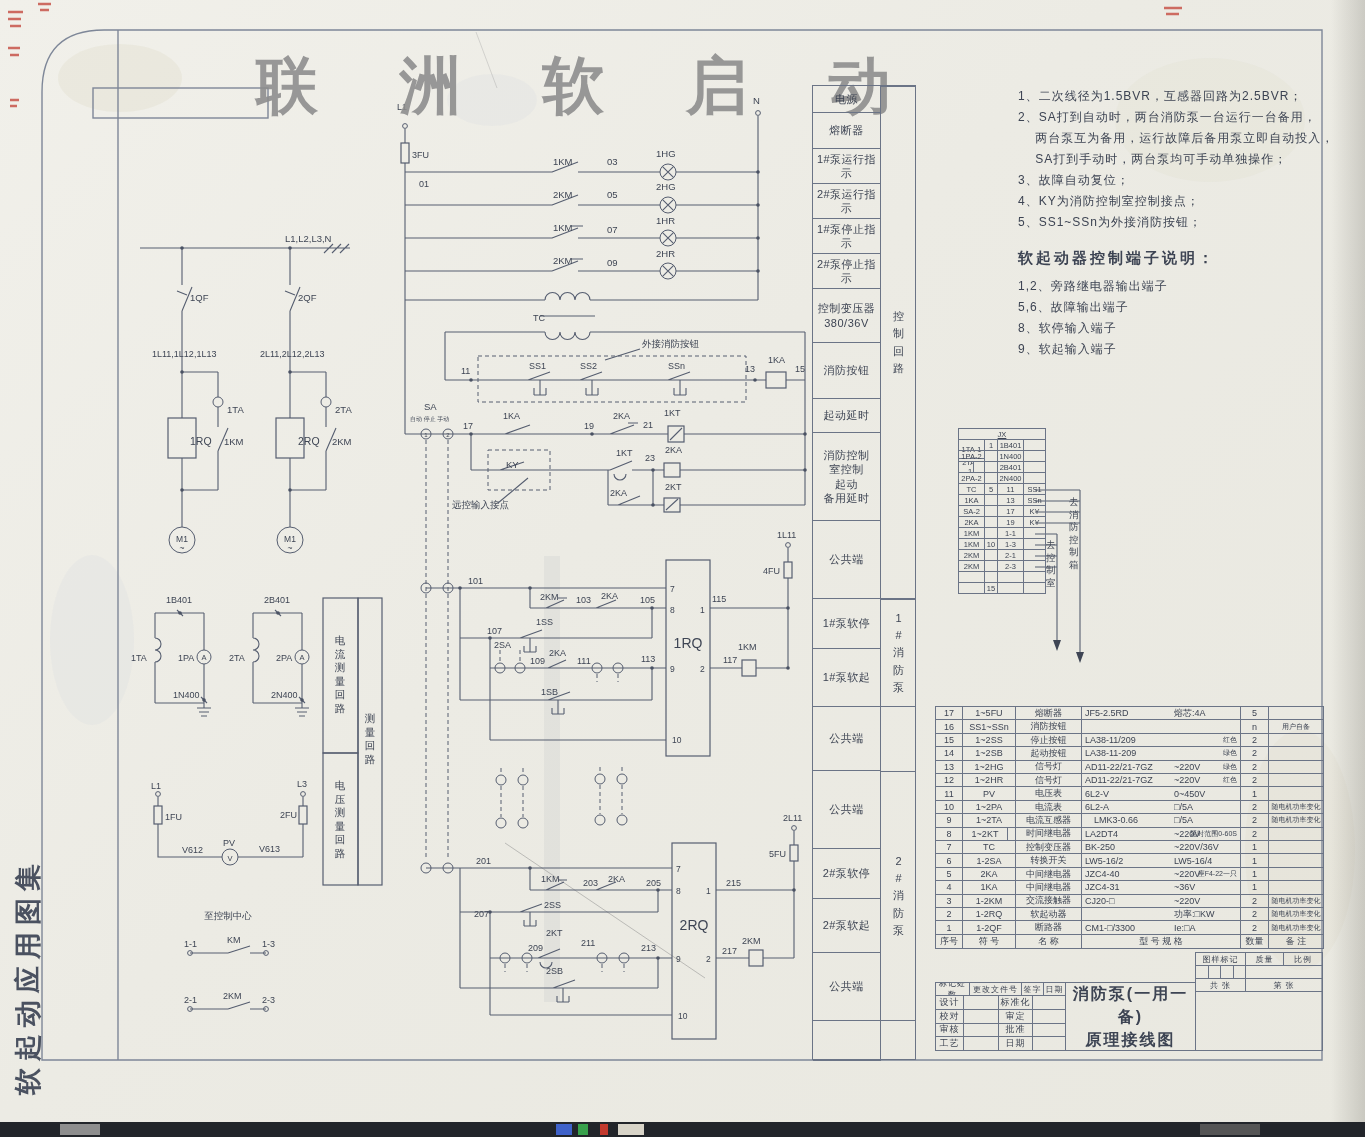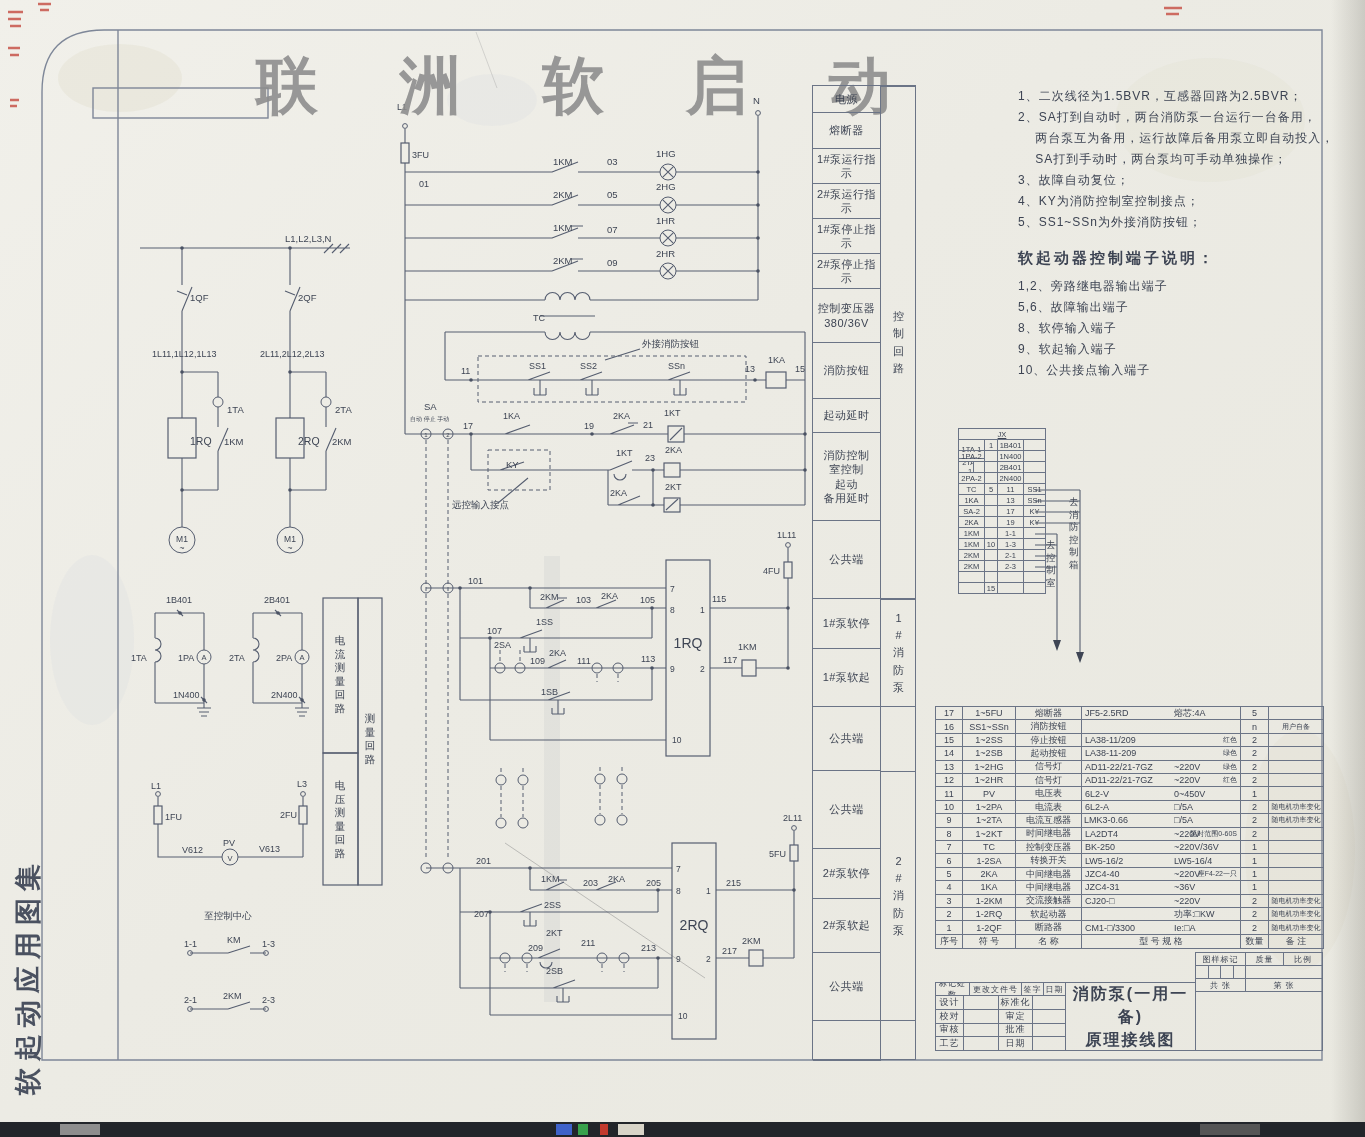--- a/index.html
+++ b/index.html
@@ -403,21 +403,20 @@
         <div class="ni">3、故障自动复位；</div>
         <div class="ni">4、KY为消防控制室控制接点；</div>
         <div class="ni">5、SS1~SSn为外接消防按钮；</div>
       </div>
     <div class="nh" style="margin-top:16px">软起动器控制端子说明：</div>
     <div id="notes-items-2">
         <div class="ni">1,2、旁路继电器输出端子</div>
         <div class="ni">5,6、故障输出端子</div>
         <div class="ni">8、软停输入端子</div>
         <div class="ni">9、软起输入端子</div>
-        <div class="ni">10、公共接点输入端子</div>
       </div>
   </div>
 
   <div id="labels-col" class="abs">
       <div class="lc-cell" style="top: 0px; height: 27px;">电源</div>
       <div class="lc-cell" style="top: 27px; height: 36px;">熔断器</div>
       <div class="lc-cell" style="top: 63px; height: 35px;">1#泵运行指示</div>
       <div class="lc-cell" style="top: 98px; height: 35px;">2#泵运行指示</div>
       <div class="lc-cell" style="top: 133px; height: 35px;">1#泵停止指示</div>
       <div class="lc-cell" style="top: 168px; height: 35px;">2#泵停止指示</div>
@@ -589,29 +588,29 @@
       <div class="cell" style="left: 146px; top: 93.8px; width: 160px; height: 14.4px; justify-content: flex-start; padding-left: 3px; position: absolute;">
         <span>6L2-A</span>
         <span class="spec">□/5A</span>
         <span class="extra"></span>
       </div>
       <div class="cell" style="left: 305px; top: 93.8px; width: 29px; height: 14.4px;">2</div>
       <div class="cell" style="left: 333px; top: 93.8px; width: 56px; height: 14.4px; font-size: 7px;">随电机功率变化</div>
       <div class="cell" style="left: 0px; top: 107.2px; width: 28px; height: 14.4px;">9</div>
       <div class="cell" style="left: 27px; top: 107.2px; width: 54px; height: 14.4px;">1~2TA</div>
       <div class="cell" style="left: 80px; top: 107.2px; width: 67px; height: 14.4px;">电流互感器</div>
-      <div class="cell" style="left: 146px; top: 107.2px; width: 160px; height: 14.4px; justify-content: flex-start; padding-left: 2px; position: absolute;">
+      <div class="cell" style="left: 146px; top: 107.2px; width: 160px; height: 14.4px; justify-content: flex-start; padding-left: 12px; position: absolute;">
         <span>LMK3-0.66</span>
         <span class="spec">□/5A</span>
         <span class="extra"></span>
       </div>
       <div class="cell" style="left: 305px; top: 107.2px; width: 29px; height: 14.4px;">2</div>
       <div class="cell" style="left: 333px; top: 107.2px; width: 56px; height: 14.4px; font-size: 7px;">随电机功率变化</div>
       <div class="cell" style="left: 0px; top: 120.6px; width: 28px; height: 14.4px;">8</div>
-      <div class="cell" style="left: 27px; top: 120.6px; width: 54px; height: 14.4px;">1~2KT</div>
+      <div class="cell" style="left: 27px; top: 120.6px; width: 46px; height: 14.4px;">1~2KT</div>
       <div class="cell" style="left: 80px; top: 120.6px; width: 67px; height: 14.4px;">时间继电器</div>
       <div class="cell" style="left: 146px; top: 120.6px; width: 160px; height: 14.4px; justify-content: flex-start; padding-left: 3px; position: absolute;">
         <span>LA2DT4</span>
         <span class="spec">~220V</span>
         <span class="extra">延时范围0-60S</span>
       </div>
       <div class="cell" style="left: 305px; top: 120.6px; width: 29px; height: 14.4px;">2</div>
       <div class="cell" style="left: 333px; top: 120.6px; width: 56px; height: 14.4px; font-size: 7px;"></div>
       <div class="cell" style="left: 0px; top: 134px; width: 28px; height: 14.4px;">7</div>
       <div class="cell" style="left: 27px; top: 134px; width: 54px; height: 14.4px;">TC</div>

